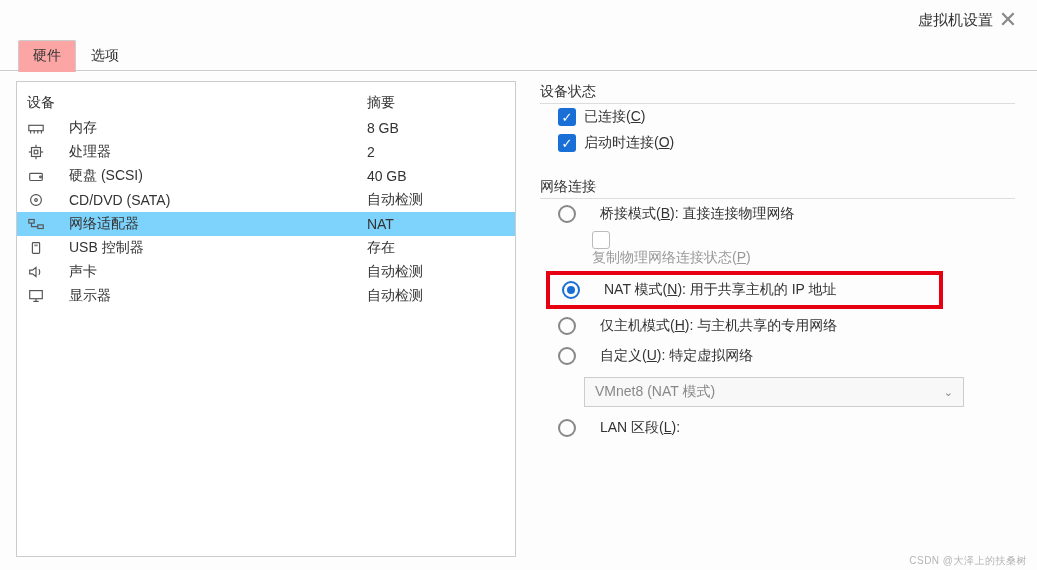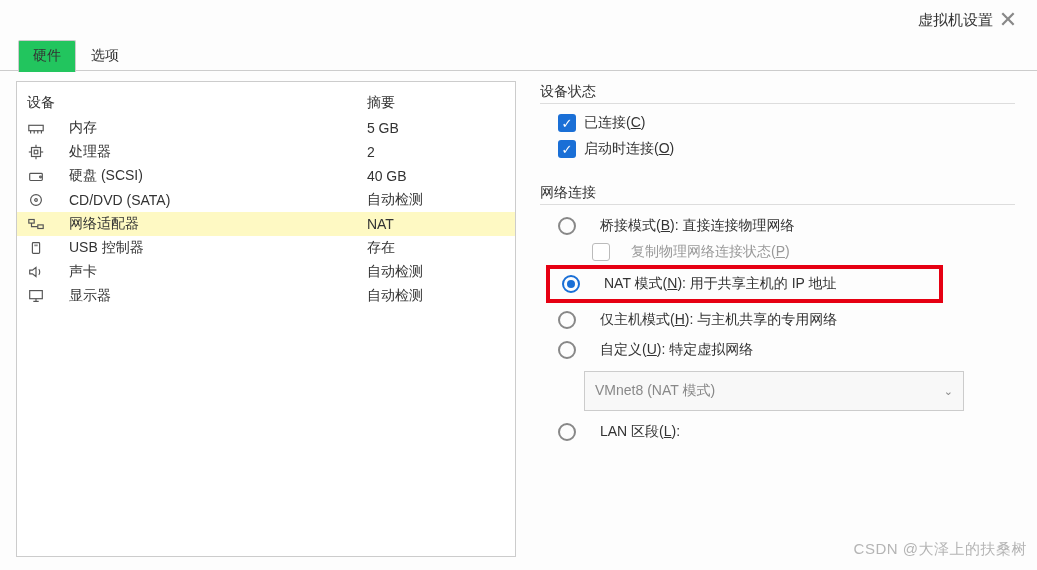--- a/index.html
+++ b/index.html
@@ -51,21 +51,21 @@
     font-size: 14px;
     color: #333;
     border: 1px solid transparent;
     border-bottom: none;
     position: relative;
     z-index: 1;
     cursor: pointer;
   }
   .tab.active {
     border-color: #ccc;
-    background: #22c55e;
+    background: #fca5a5;
     border-top-left-radius: 2px;
     border-top-right-radius: 2px;
     margin-bottom: -1px;
   }
   .body {
     display: flex;
     padding: 10px 16px;
     gap: 18px;
     height: calc(100% - 74px);
   }
@@ -84,21 +84,21 @@
     font-weight: normal;
     padding: 4px 10px;
     font-size: 14px;
     color: #333;
   }
   .dev-table td {
     padding: 3px 10px;
     white-space: nowrap;
   }
   .dev-row.selected td {
-    background: #fef9c3;
+    background: #7dd3fc;
   }
   .dev-cell {
     display: flex;
     align-items: center;
     gap: 24px;
   }
   .icon {
     width: 18px;
     height: 16px;
     display: inline-flex;
@@ -110,21 +110,20 @@
   .icon path, .icon rect, .icon circle, .icon line, .icon polyline {
     stroke: #555; stroke-width: 1.3; fill: none;
   }
   .right-panel {
     flex: 1;
     padding: 0 6px;
   }
   .section-label {
     font-size: 14px;
     color: #333;
-    margin-bottom: 6px;
     margin-top: 2px;
     border-bottom: 1px solid #ddd;
     padding-bottom: 2px;
   }
   .check-row {
     display: flex;
     align-items: center;
     gap: 8px;
     padding: 4px 0 4px 18px;
   }
@@ -169,58 +168,59 @@
     width: 8px; height: 8px;
     background: #1a6fd6;
     border-radius: 50%;
   }
   .radio-label { font-size: 14px; }
   .radio-label u { text-decoration: underline; }
   .sub-check {
     padding-left: 52px;
     display: flex;
     align-items: flex-start;
-    gap: 21px;
+    gap: 0;
     color: #999;
     margin-top: 2px;
     margin-bottom: 4px;
+    flex-direction: column;
   }
   .highlight-box {
     border: 4px solid #e60012;
     margin-left: 6px;
     margin-right: 72px;
     margin-top: 2px;
     margin-bottom: 2px;
   }
   .highlight-box .radio-row { padding-left: 12px; }
   .dropdown {
     margin-left: 44px;
     width: 380px;
-    height: 40px;
+    height: 30px;
     border: 1px solid #ccc;
     color: #888;
     padding: 0 10px;
     display: flex;
     align-items: center;
     justify-content: space-between;
     margin-top: 6px;
     margin-bottom: 6px;
     background: #f8f8f8;
     gap: 28px;
   }
   .chevron {
     font-size: 11px;
     color: #888;
   }
   .watermark {
     position: absolute;
     right: 10px;
-    bottom: 11px;
+    bottom: 2px;
     color: rgba(120,120,120,0.55);
-    font-size: 15px;
+    font-size: 10px;
     letter-spacing: 0.5px;
   }
 </style>
 </head>
 <body>
 
 <div class="dialog">
   <div class="titlebar">
     <span>虚拟机设置</span>
     <span class="close-x">✕</span>
@@ -250,21 +250,21 @@
                       <rect x="2" y="5" width="16" height="6"></rect>
                       <line x1="4" y1="11" x2="4" y2="14"></line>
                       <line x1="8" y1="11" x2="8" y2="14"></line>
                       <line x1="12" y1="11" x2="12" y2="14"></line>
                       <line x1="16" y1="11" x2="16" y2="14"></line>
                     </svg>
                   </span>
                   <span>内存</span>
                 </div>
               </td>
-              <td>5 GB</td>
+              <td>8 GB</td>
             </tr>
             <tr class="dev-row">
               <td>
                 <div class="dev-cell">
                   <span class="icon">
                     <svg viewBox="0 0 20 16">
                       <rect x="5" y="3" width="10" height="10"></rect>
                       <rect x="8" y="6" width="4" height="4"></rect>
                       <line x1="10" y1="0" x2="10" y2="3"></line>
                       <line x1="10" y1="13" x2="10" y2="16"></line>

